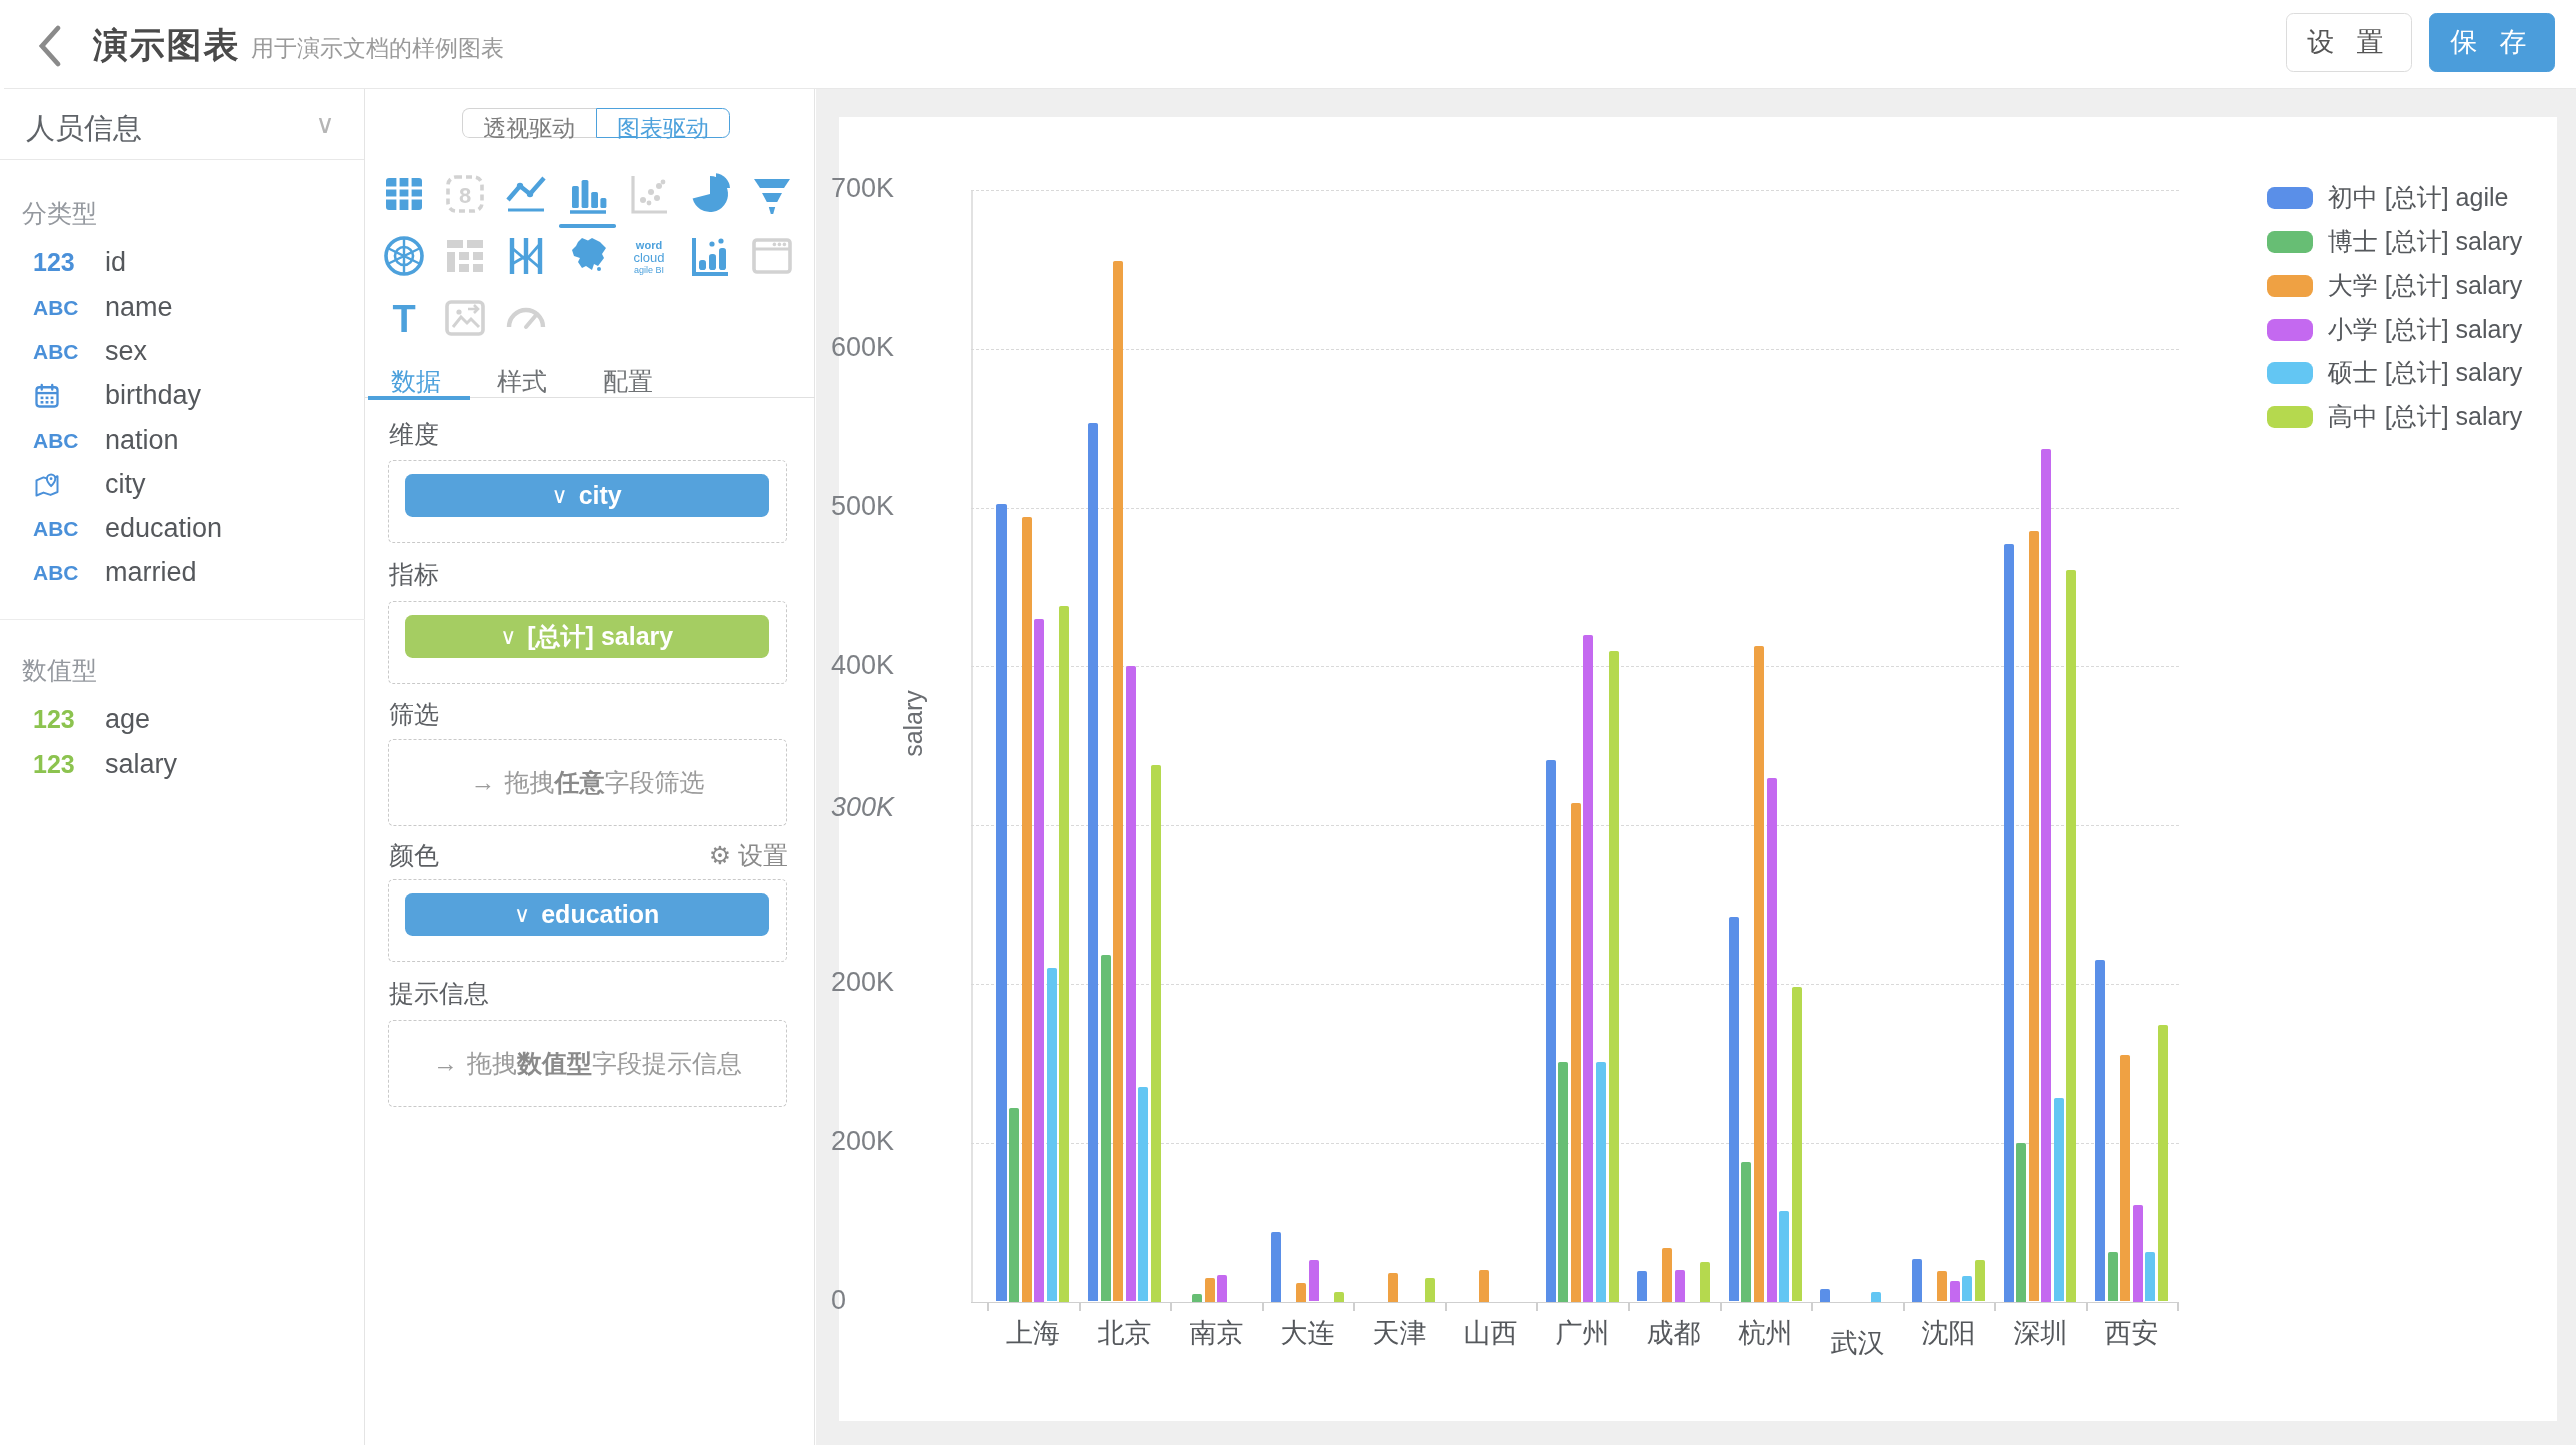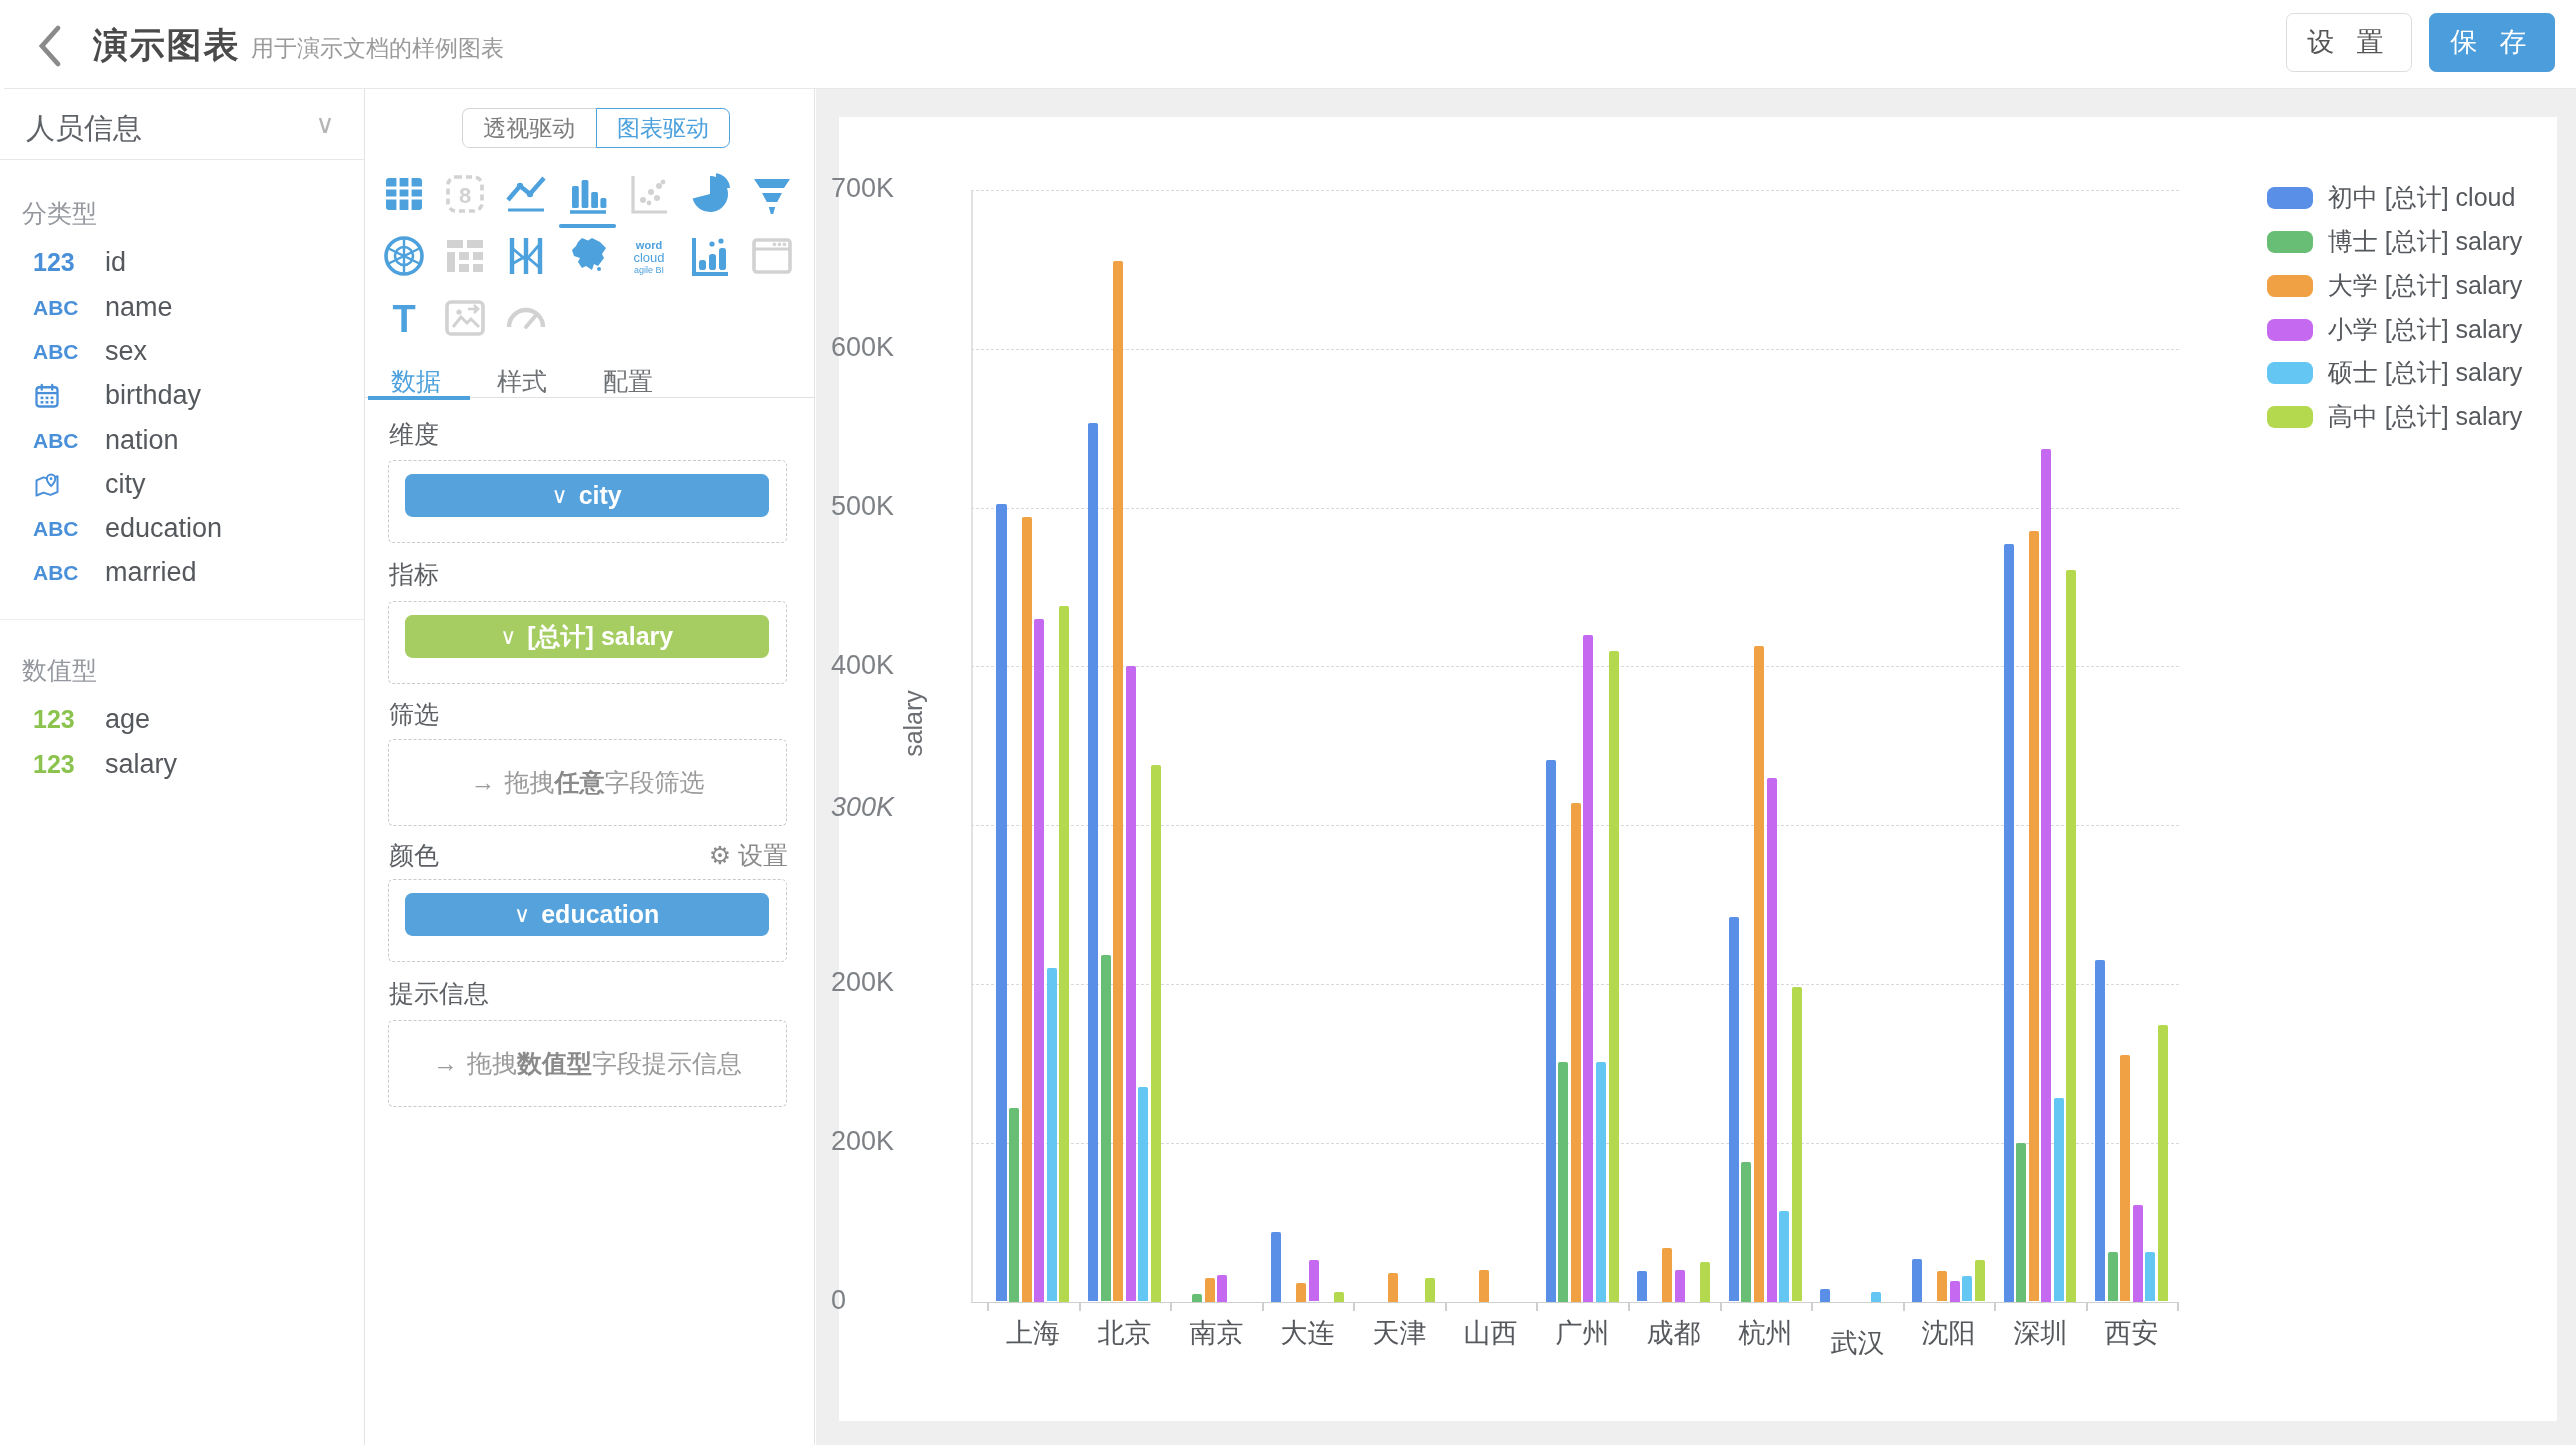--- a/index.html
+++ b/index.html
@@ -24,21 +24,21 @@
   .field-icon { position:absolute; left:33px; top:0; width:59px; height:41px; font-weight:bold; color:#4a90d9; display:flex; align-items:center; }
   .field-icon.num { font-size:25px; letter-spacing:0; }
   .field-icon.abc { font-size:21px; }
   .field-icon.green { color:#8cc34f; }
   .field-label { position:absolute; left:105px; top:4.6px; font-size:27px; color:#55585c; }
   .sidebar-divider { position:absolute; left:0; width:365px; border-top:1.8px solid #ececec; }
 
   
   .panel { position:absolute; left:365px; top:89px; width:450px; height:1357px; background:#fff; border-right:1.8px solid #e4e4e4; }
   .mode-toggle { position:absolute; left:97px; top:18.5px; display:flex; }
-  .mode-tab { height:40px; padding:0 20.3px; font-size:23px; line-height:39px; border:1.8px solid #d4d4d4; color:#7d7d7d; background:#fff; cursor:pointer; }
+  .mode-tab { height:30px; padding:0 20.3px; font-size:23px; line-height:39px; border:1.8px solid #d4d4d4; color:#7d7d7d; background:#fff; cursor:pointer; }
   .mode-tab:first-child { border-radius:7.4px 0 0 7.4px; border-right:none; }
   .mode-tab:last-child { border-radius:0 7.4px 7.4px 0; }
   .mode-tab.active { border:1.8px solid #4DA1DC; color:#4DA1DC; }
   .icon-grid { position:absolute; left:0; top:81px; width:450px; }
   .ct-icon { position:absolute; width:48px; height:48px; cursor:pointer; }
   .ct-icon svg { width:100%; height:100%; }
   .ct-underline { position:absolute; height:3.7px; width:57px; background:#4DA1DC; border-radius:1.8px; }
   .panel-tabs { position:absolute; left:0; top:276px; width:450px; height:33px; border-bottom:1.8px solid #e0e0e0; }
   .panel-tab { position:absolute; top:0; font-size:25px; color:#6f7275; cursor:pointer; }
   .panel-tab.active { color:#4DA1DC; }
@@ -409,21 +409,21 @@
     <div class="xtick" style="left: 749px;"></div>
     <div class="xtick" style="left: 840px;"></div>
     <div class="xtick" style="left: 932px;"></div>
     <div class="xtick" style="left: 1023px;"></div>
     <div class="xtick" style="left: 1115px;"></div>
     <div class="xtick" style="left: 1206px;"></div>
   </div>
 <div class="legend" id="legend">
     <div class="legend-item" style="top: 0px;">
       <span class="legend-swatch" style="background: rgb(90, 143, 232);"></span>
-      <span class="legend-label">初中 [总计] cloud</span>
+      <span class="legend-label">初中 [总计] agile</span>
     </div>
     <div class="legend-item" style="top: 44px;">
       <span class="legend-swatch" style="background: rgb(103, 190, 116);"></span>
       <span class="legend-label">博士 [总计] salary</span>
     </div>
     <div class="legend-item" style="top: 88px;">
       <span class="legend-swatch" style="background: rgb(239, 161, 67);"></span>
       <span class="legend-label">大学 [总计] salary</span>
     </div>
     <div class="legend-item" style="top: 132px;">

